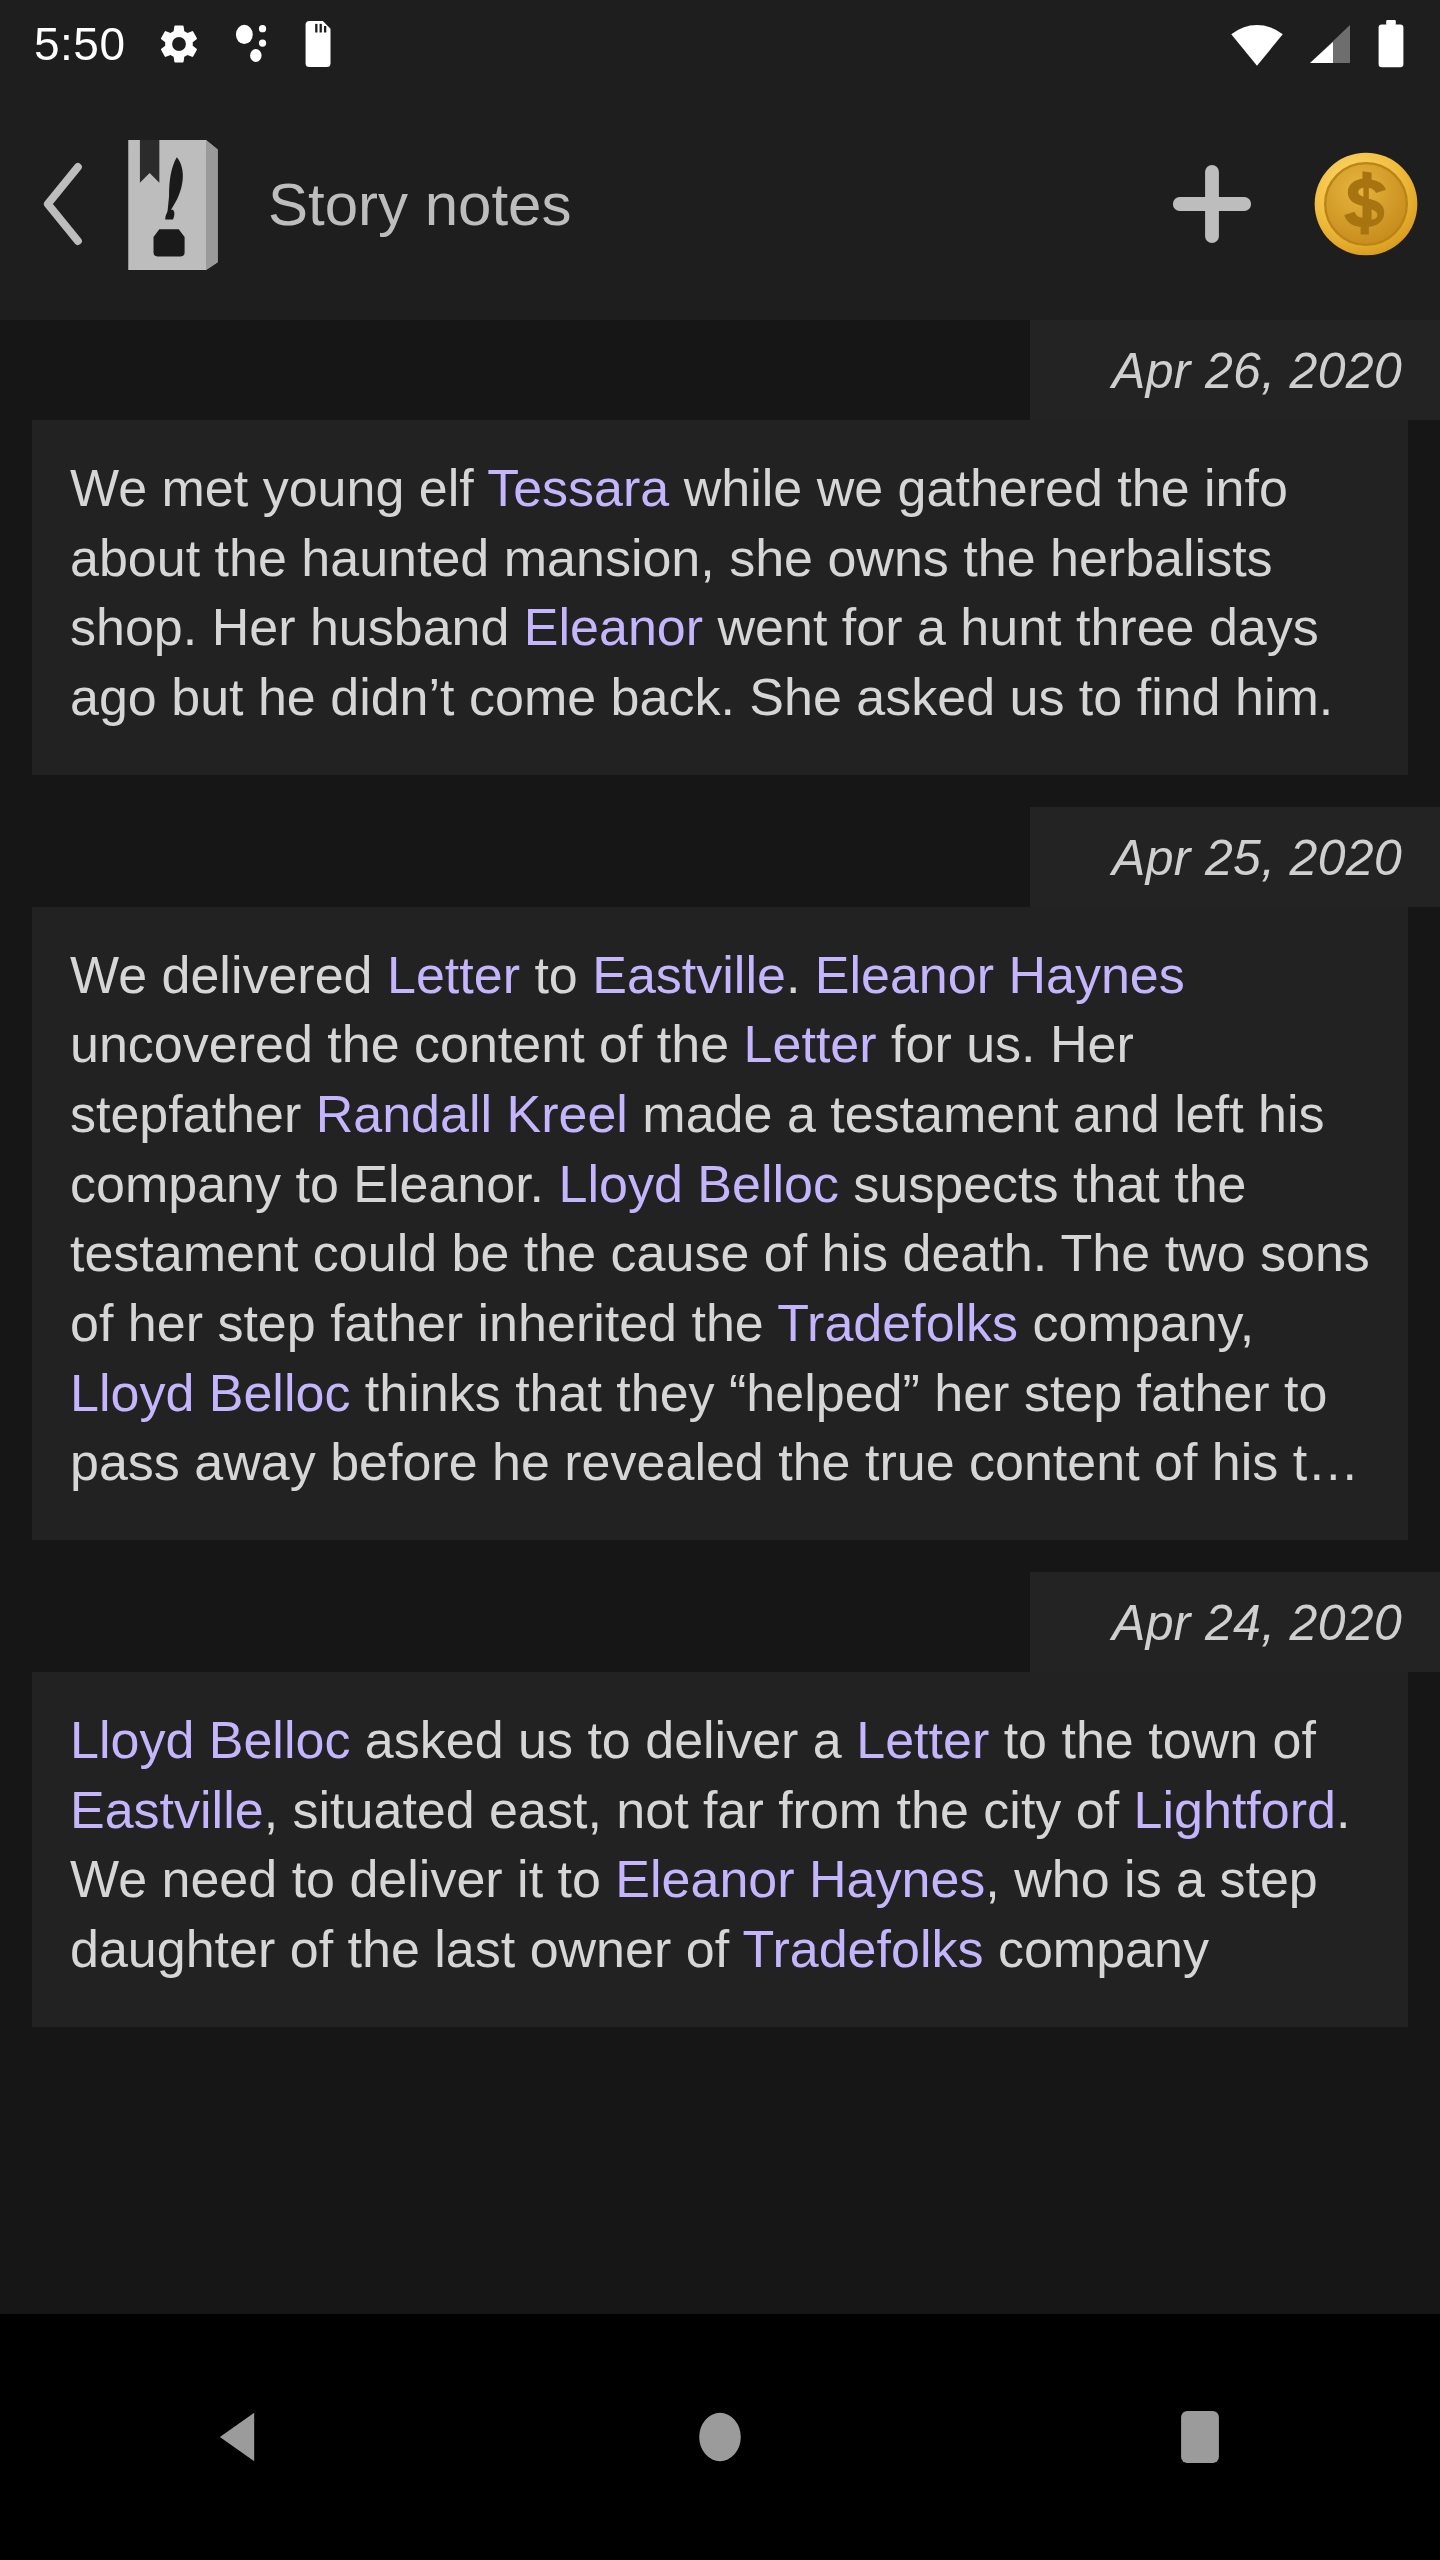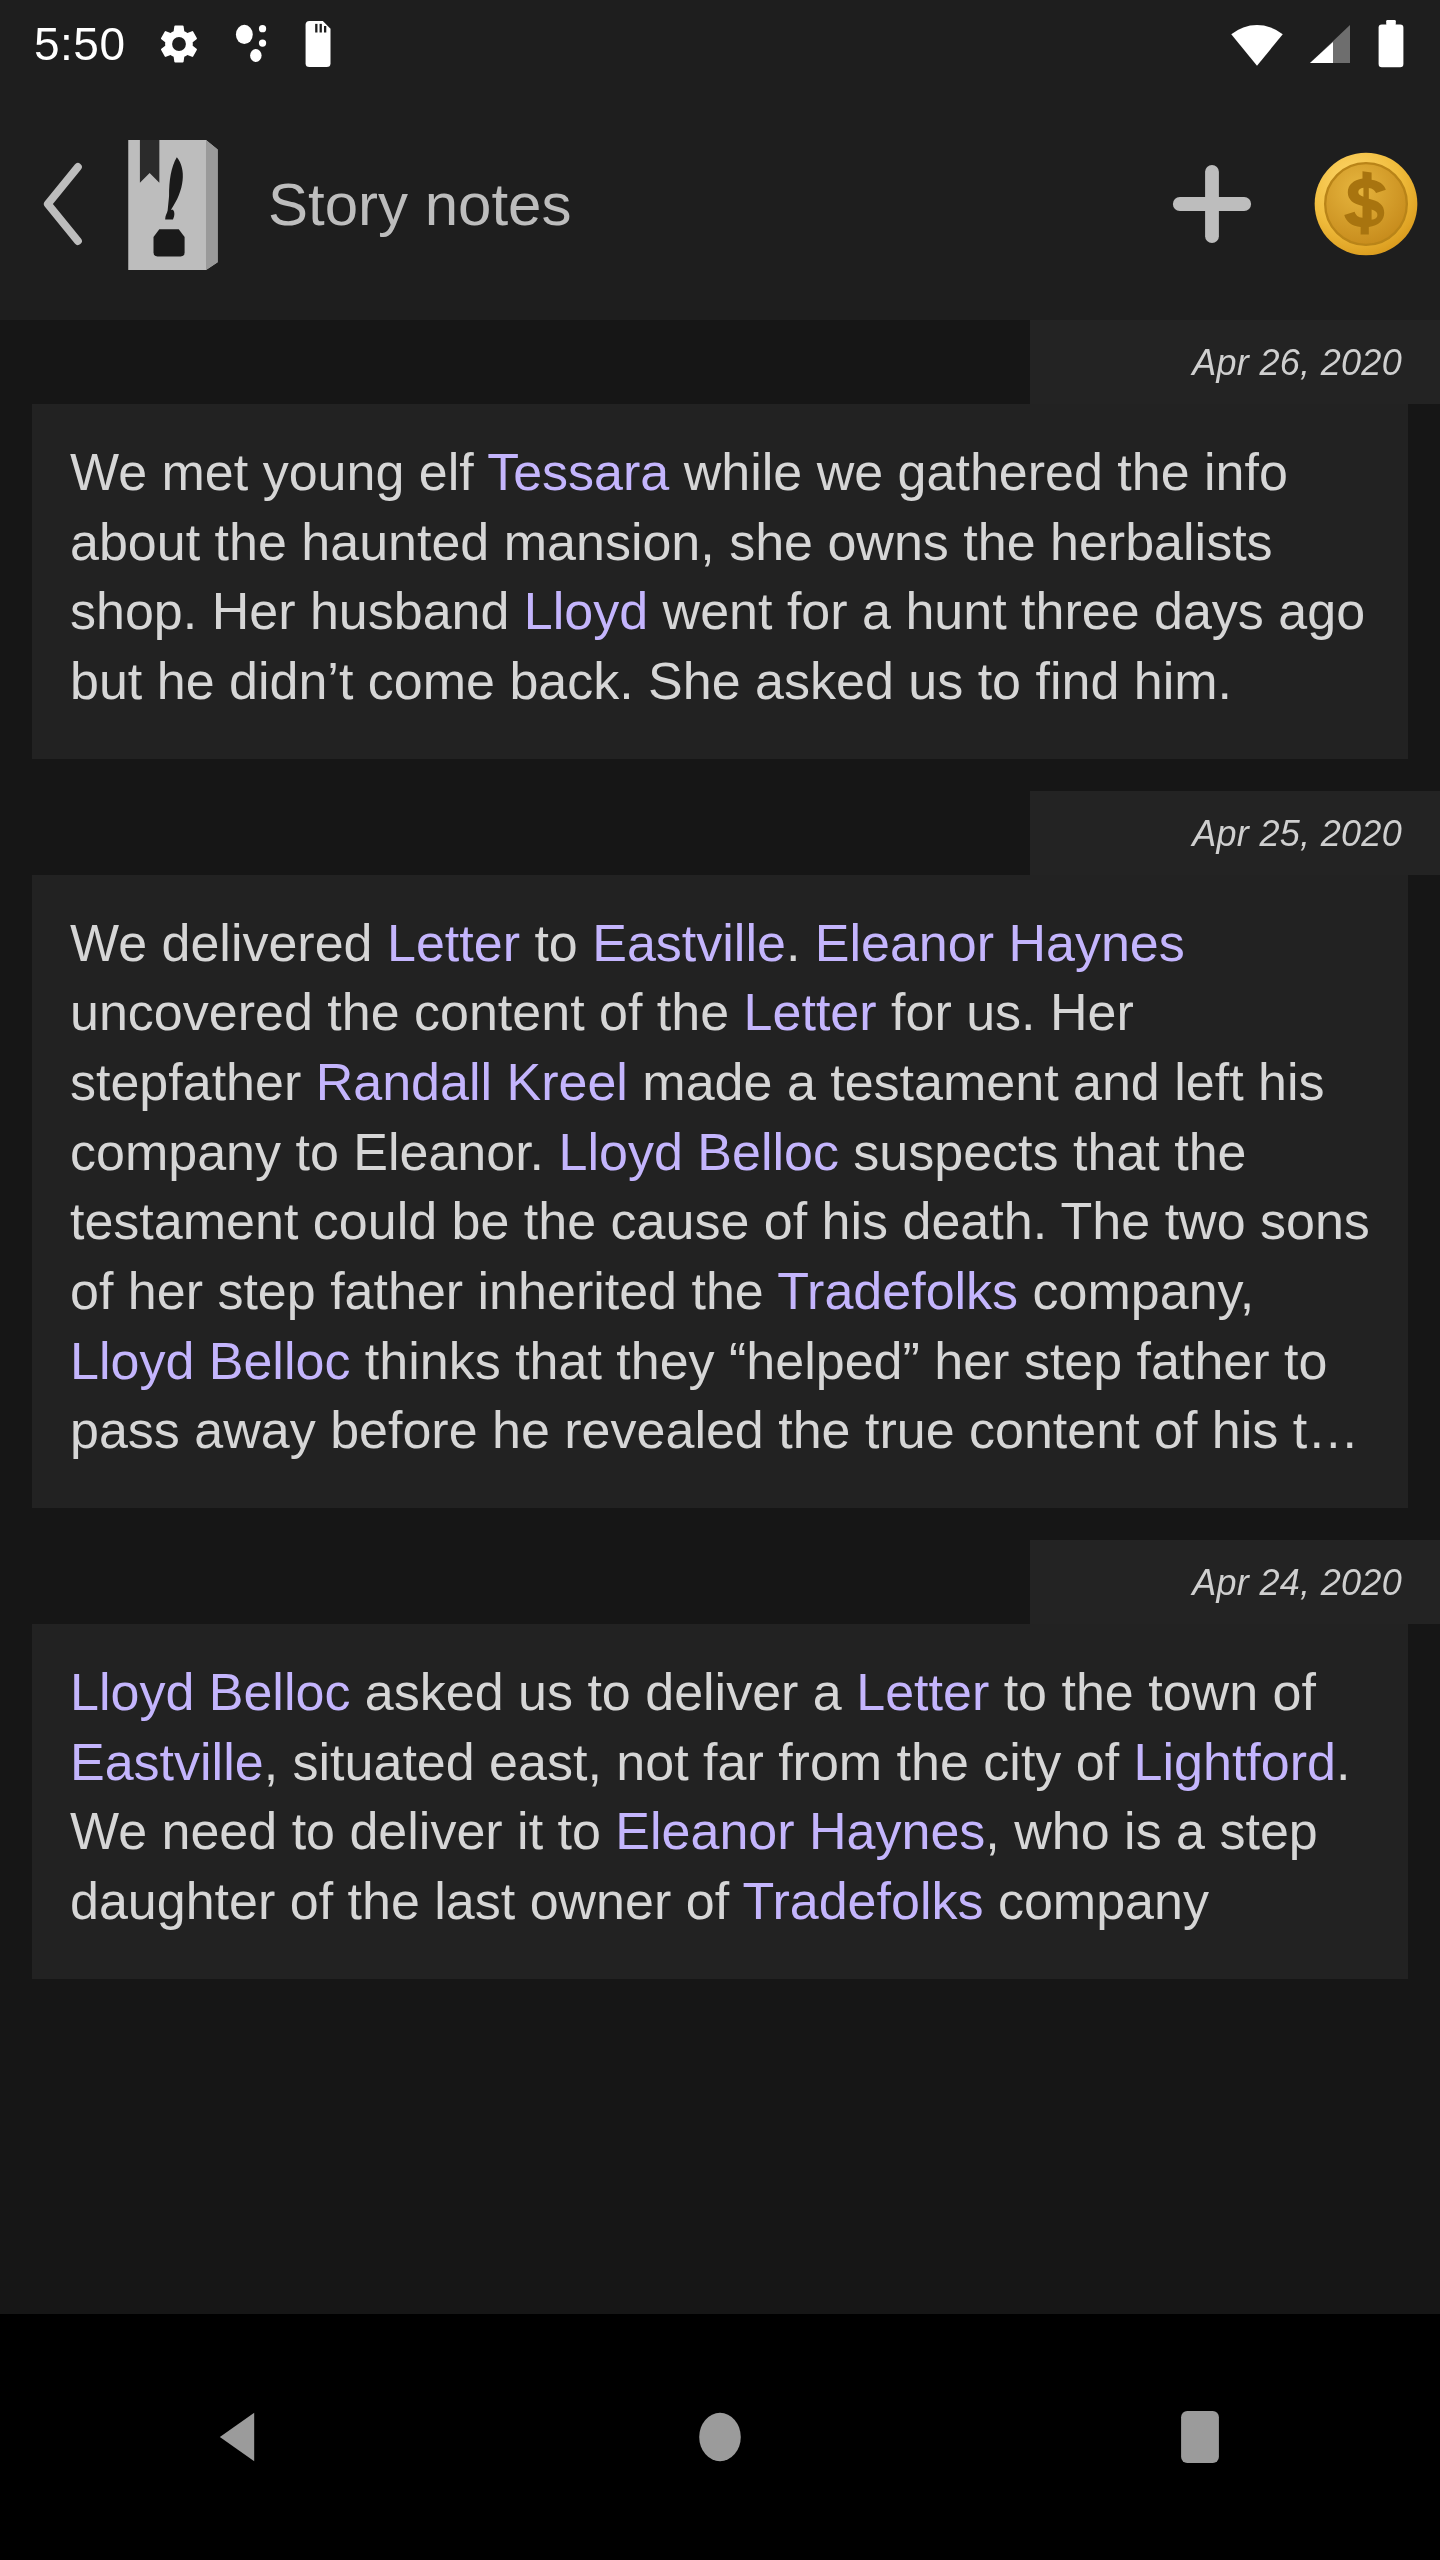--- a/index.html
+++ b/index.html
@@ -47,21 +47,21 @@
     position:absolute; top:320px; left:0; width:1440px; height:1994px;
     background:#161616;
     overflow:hidden;
   }
   .note-group { position:relative; }
   .note-date {
     margin-left:auto;
     width:410px;
     background:#232323;
     color:#cfcfcf;
-    font-size:36px;
+    font-size:50px;
     font-style:italic;
     text-align:right;
     padding:22px 38px 20px 0;
     letter-spacing:0.3px;
   }
   .note-card {
     margin:0 32px;
     background:#222222;
     padding:34px 38px 42px 38px;
   }
@@ -176,21 +176,21 @@
         </svg>
       </div>
     </div>
   </div>
 
   <div class="content">
 
     <div class="note-group">
       <div class="note-date">Apr 26, 2020</div>
       <div class="note-card">
-        <div class="note-text"><span>We met young elf </span><span class="ent">Tessara</span><span> while we gathered the info about the haunted mansion, she owns the herbalists shop. Her husband </span><span class="ent">Lloyd</span><span> went for a hunt three days ago but he didn’t come back. She asked us to find him.</span></div>
+        <div class="note-text"><span>We met young elf </span><span class="ent">Tessara</span><span> while we gathered the info about the haunted mansion, she owns the herbalists shop. Her husband </span><span class="ent">Eleanor</span><span> went for a hunt three days ago but he didn’t come back. She asked us to find him.</span></div>
       </div>
     </div>
 
     <div class="gap"></div>
 
     <div class="note-group">
       <div class="note-date">Apr 25, 2020</div>
       <div class="note-card">
         <div class="note-text"><span>We delivered </span><span class="ent">Letter</span><span> to </span><span class="ent">Eastville</span><span>. </span><span class="ent">Eleanor Haynes</span><span> uncovered the content of the </span><span class="ent">Letter</span><span> for us. Her stepfather </span><span class="ent">Randall Kreel</span><span> made a testament and left his company to Eleanor. </span><span class="ent">Lloyd Belloc</span><span> suspects that the testament could be the cause of his death. The two sons of her step father inherited the </span><span class="ent">Tradefolks</span><span> company, </span><span class="ent">Lloyd Belloc</span><span> thinks that they “helped” her step father to pass away before he revealed the true content of his t…</span></div>
       </div>

